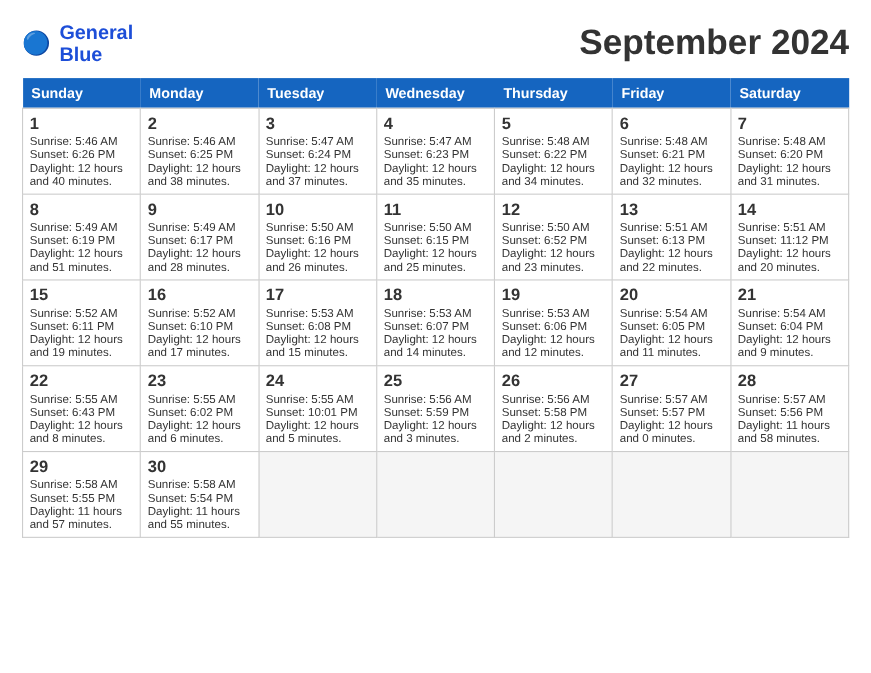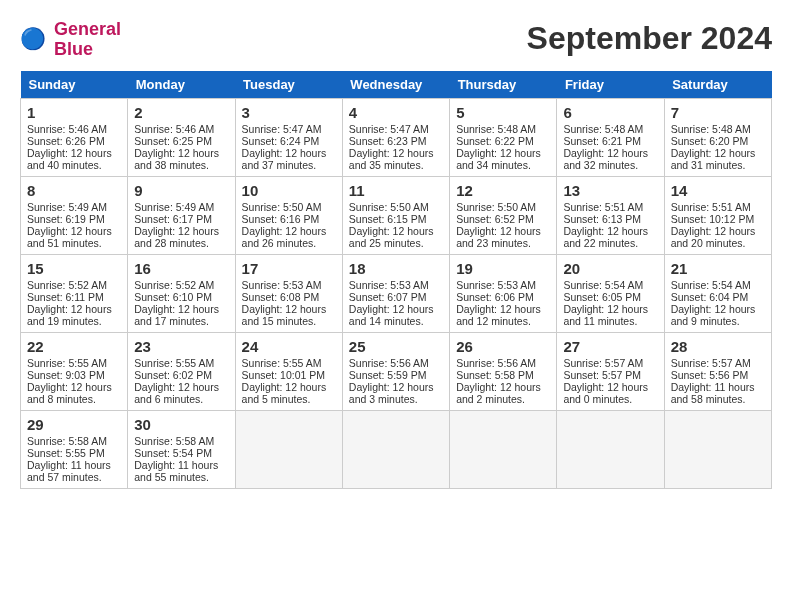--- a/index.html
+++ b/index.html
@@ -21,21 +21,21 @@
       align-items: center;
       gap: 4px;
     }
     .logo-text {
       font-size: 18px;
       font-weight: bold;
       color: #333;
       line-height: 1.1;
     }
     .logo-text span {
-      color: #be185d;
+      color: #1d4ed8;
       text-align: right;
     }
     .logo-bird {
       width: 30px;
       height: 30px;
     }
     .title-area {
     }
     .main-title {
       font-size: 32px;
@@ -193,21 +193,21 @@
   </td>
         <td>
     <span class="day-num">13</span>
     <span>Sunrise: 5:51 AM</span><br>
     <span>Sunset: 6:13 PM</span><br>
     <span>Daylight: 12 hours and 22 minutes.</span>
   </td>
         <td>
     <span class="day-num">14</span>
     <span>Sunrise: 5:51 AM</span><br>
-    <span>Sunset: 10:12 PM</span><br>
+    <span>Sunset: 11:12 PM</span><br>
     <span>Daylight: 12 hours and 20 minutes.</span>
   </td>
       </tr>
       <tr>
         <td>
     <span class="day-num">15</span>
     <span>Sunrise: 5:52 AM</span><br>
     <span>Sunset: 6:11 PM</span><br>
     <span>Daylight: 12 hours and 19 minutes.</span>
   </td>
@@ -245,21 +245,21 @@
     <span class="day-num">21</span>
     <span>Sunrise: 5:54 AM</span><br>
     <span>Sunset: 6:04 PM</span><br>
     <span>Daylight: 12 hours and 9 minutes.</span>
   </td>
       </tr>
       <tr class="row-stripe">
         <td>
     <span class="day-num">22</span>
     <span>Sunrise: 5:55 AM</span><br>
-    <span>Sunset: 9:03 PM</span><br>
+    <span>Sunset: 6:43 PM</span><br>
     <span>Daylight: 12 hours and 8 minutes.</span>
   </td>
         <td>
     <span class="day-num">23</span>
     <span>Sunrise: 5:55 AM</span><br>
     <span>Sunset: 6:02 PM</span><br>
     <span>Daylight: 12 hours and 6 minutes.</span>
   </td>
         <td>
     <span class="day-num">24</span>

